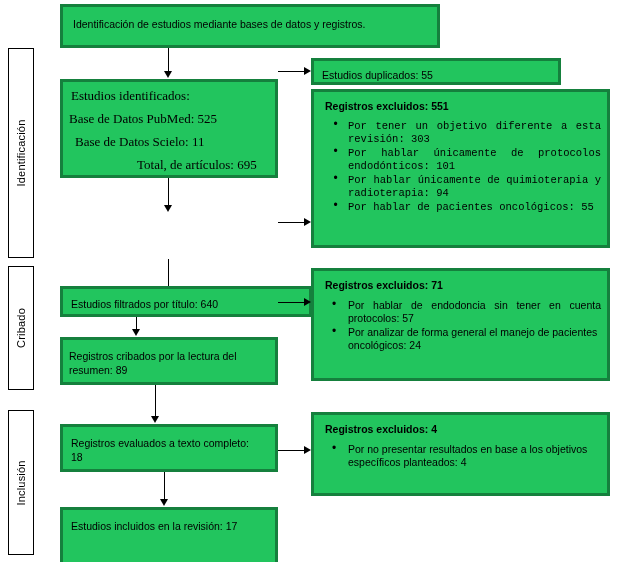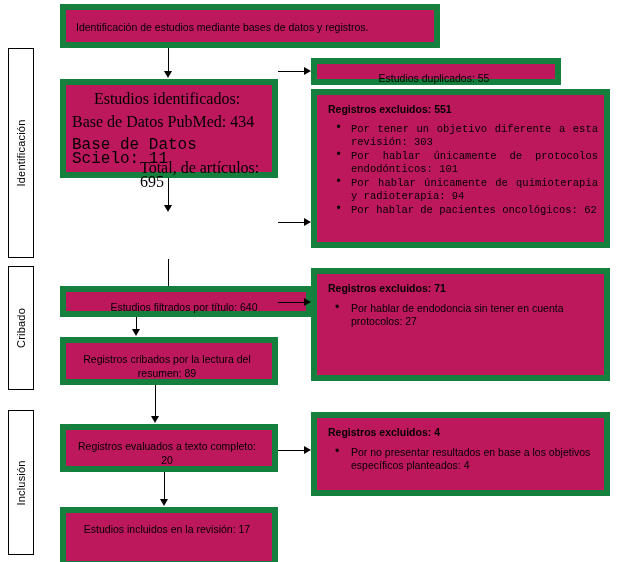--- a/index.html
+++ b/index.html
@@ -12,22 +12,22 @@
     width: 623px;
     height: 562px;
     background: #ffffff;
     font-family: "Liberation Sans", sans-serif;
     color: #000000;
     overflow: hidden;
   }
   .box {
     position: absolute;
     box-sizing: border-box;
-    border: 6px solid #15803d;
-    background: #be185d;
+    border: 3px solid #15803d;
+    background: #22c55e;
   }
   .stage {
     position: absolute;
     box-sizing: border-box;
     border: 1px solid #000000;
     background: #ffffff;
   }
   .stage-label {
     position: absolute;
     left: 50%;
@@ -42,29 +42,28 @@
   .txt {
     position: absolute;
     font-size: 10.5px;
     line-height: 14px;
     font-family: "Liberation Sans", sans-serif;
   }
   .centered-text {
     position: absolute;
     left: 0;
     right: 4px;
-    text-align: center;
     font-size: 10.5px;
     line-height: 14px;
     padding: 0 8px;
     box-sizing: border-box;
   }
   .serif-box-text {
     font-family: "Liberation Serif", serif;
-    font-size: 16px;
+    font-size: 13px;
     line-height: 14px;
   }
   .excl-title {
     position: absolute;
     font-size: 10.5px;
     line-height: 13px;
     font-weight: bold;
   }
   ul.excl-list {
     position: absolute;
@@ -129,57 +128,58 @@
   <div class="stage" style="left:8px; top:410px; width:26px; height:145px;">
     <span class="stage-label">Inclusión</span>
   </div>
 
   <div class="box" style="left:60px; top:4px; width:380px; height:44px;">
     <div class="txt" style="left:10px; top:10px; right:8px;">Identificación de estudios mediante bases de datos y registros.</div>
   </div>
 
   <div class="box" style="left:60px; top:79px; width:218px; height:99px;">
     <div class="centered-text serif-box-text" style="top:7px;">Estudios identificados:</div>
-    <div class="serif-box-text" style="position:absolute; left:6px; top:30px;">Base de Datos PubMed: 434</div>
-    <div class="serif-box-text" style="position:absolute; left:6px; top:53px;font-family:Liberation Mono, monospace;">Base de Datos Scielo: 11</div>
+    <div class="serif-box-text" style="position:absolute; left:6px; top:30px;">Base de Datos PubMed: 525</div>
+    <div class="serif-box-text" style="position:absolute; left:12px; top:53px;">Base de Datos Scielo: 11</div>
     <div class="serif-box-text" style="position:absolute; left:74px; top:76px;">Total, de artículos: 695</div>
   </div>
 
   <div class="box" style="left:311px; top:58px; width:250px; height:27px;">
     <div class="centered-text" style="top:7px;">Estudios duplicados: 55</div>
   </div>
 
   <div class="box" style="left:311px; top:89px; width:299px; height:159px;">
     <div class="excl-title" style="left:11px; top:8px;">Registros excluidos: 551</div>
     <ul class="excl-list" style="left:0; top:28px; right:0;font-family:Liberation Mono, monospace;">
       <li>Por tener un objetivo diferente a esta revisión: 303</li>
       <li>Por hablar únicamente de protocolos endodónticos: 101</li>
       <li>Por hablar únicamente de quimioterapia y radioterapia: 94</li>
-      <li>Por hablar de pacientes oncológicos: 62</li>
+      <li>Por hablar de pacientes oncológicos: 55</li>
     </ul>
   </div>
 
 
   <div class="box" style="left:60px; top:286px; width:252px; height:31px;">
     <div class="centered-text" style="top:8px;">Estudios filtrados por título: 640</div>
   </div>
 
   <div class="box" style="left:311px; top:268px; width:299px; height:113px;">
     <div class="excl-title" style="left:11px; top:8px;text-align:right;">Registros excluidos: 71</div>
     <ul class="excl-list" style="left:0; top:28px; right:0;">
-      <li>Por hablar de endodoncia sin tener en cuenta protocolos: 27</li>
+      <li>Por hablar de endodoncia sin tener en cuenta protocolos: 57</li>
+      <li>Por analizar de forma general el manejo de pacientes oncológicos: 24</li>
     </ul>
   </div>
 
   <div class="box" style="left:60px; top:337px; width:218px; height:48px;">
     <div class="centered-text" style="top:9px; padding:0 6px;">Registros cribados por la lectura del resumen: 89</div>
   </div>
 
   <div class="box" style="left:60px; top:424px; width:218px; height:48px;">
-    <div class="centered-text" style="top:9px;">Registros evaluados a texto completo: 20</div>
+    <div class="centered-text" style="top:9px;">Registros evaluados a texto completo: 18</div>
   </div>
 
   <div class="box" style="left:311px; top:412px; width:299px; height:84px;">
     <div class="excl-title" style="left:11px; top:8px;">Registros excluidos: 4</div>
     <ul class="excl-list" style="left:0; top:28px; right:0;">
       <li>Por no presentar resultados en base a los objetivos específicos planteados: 4</li>
     </ul>
   </div>
 
   <div class="box" style="left:60px; top:507px; width:218px; height:60px;">

